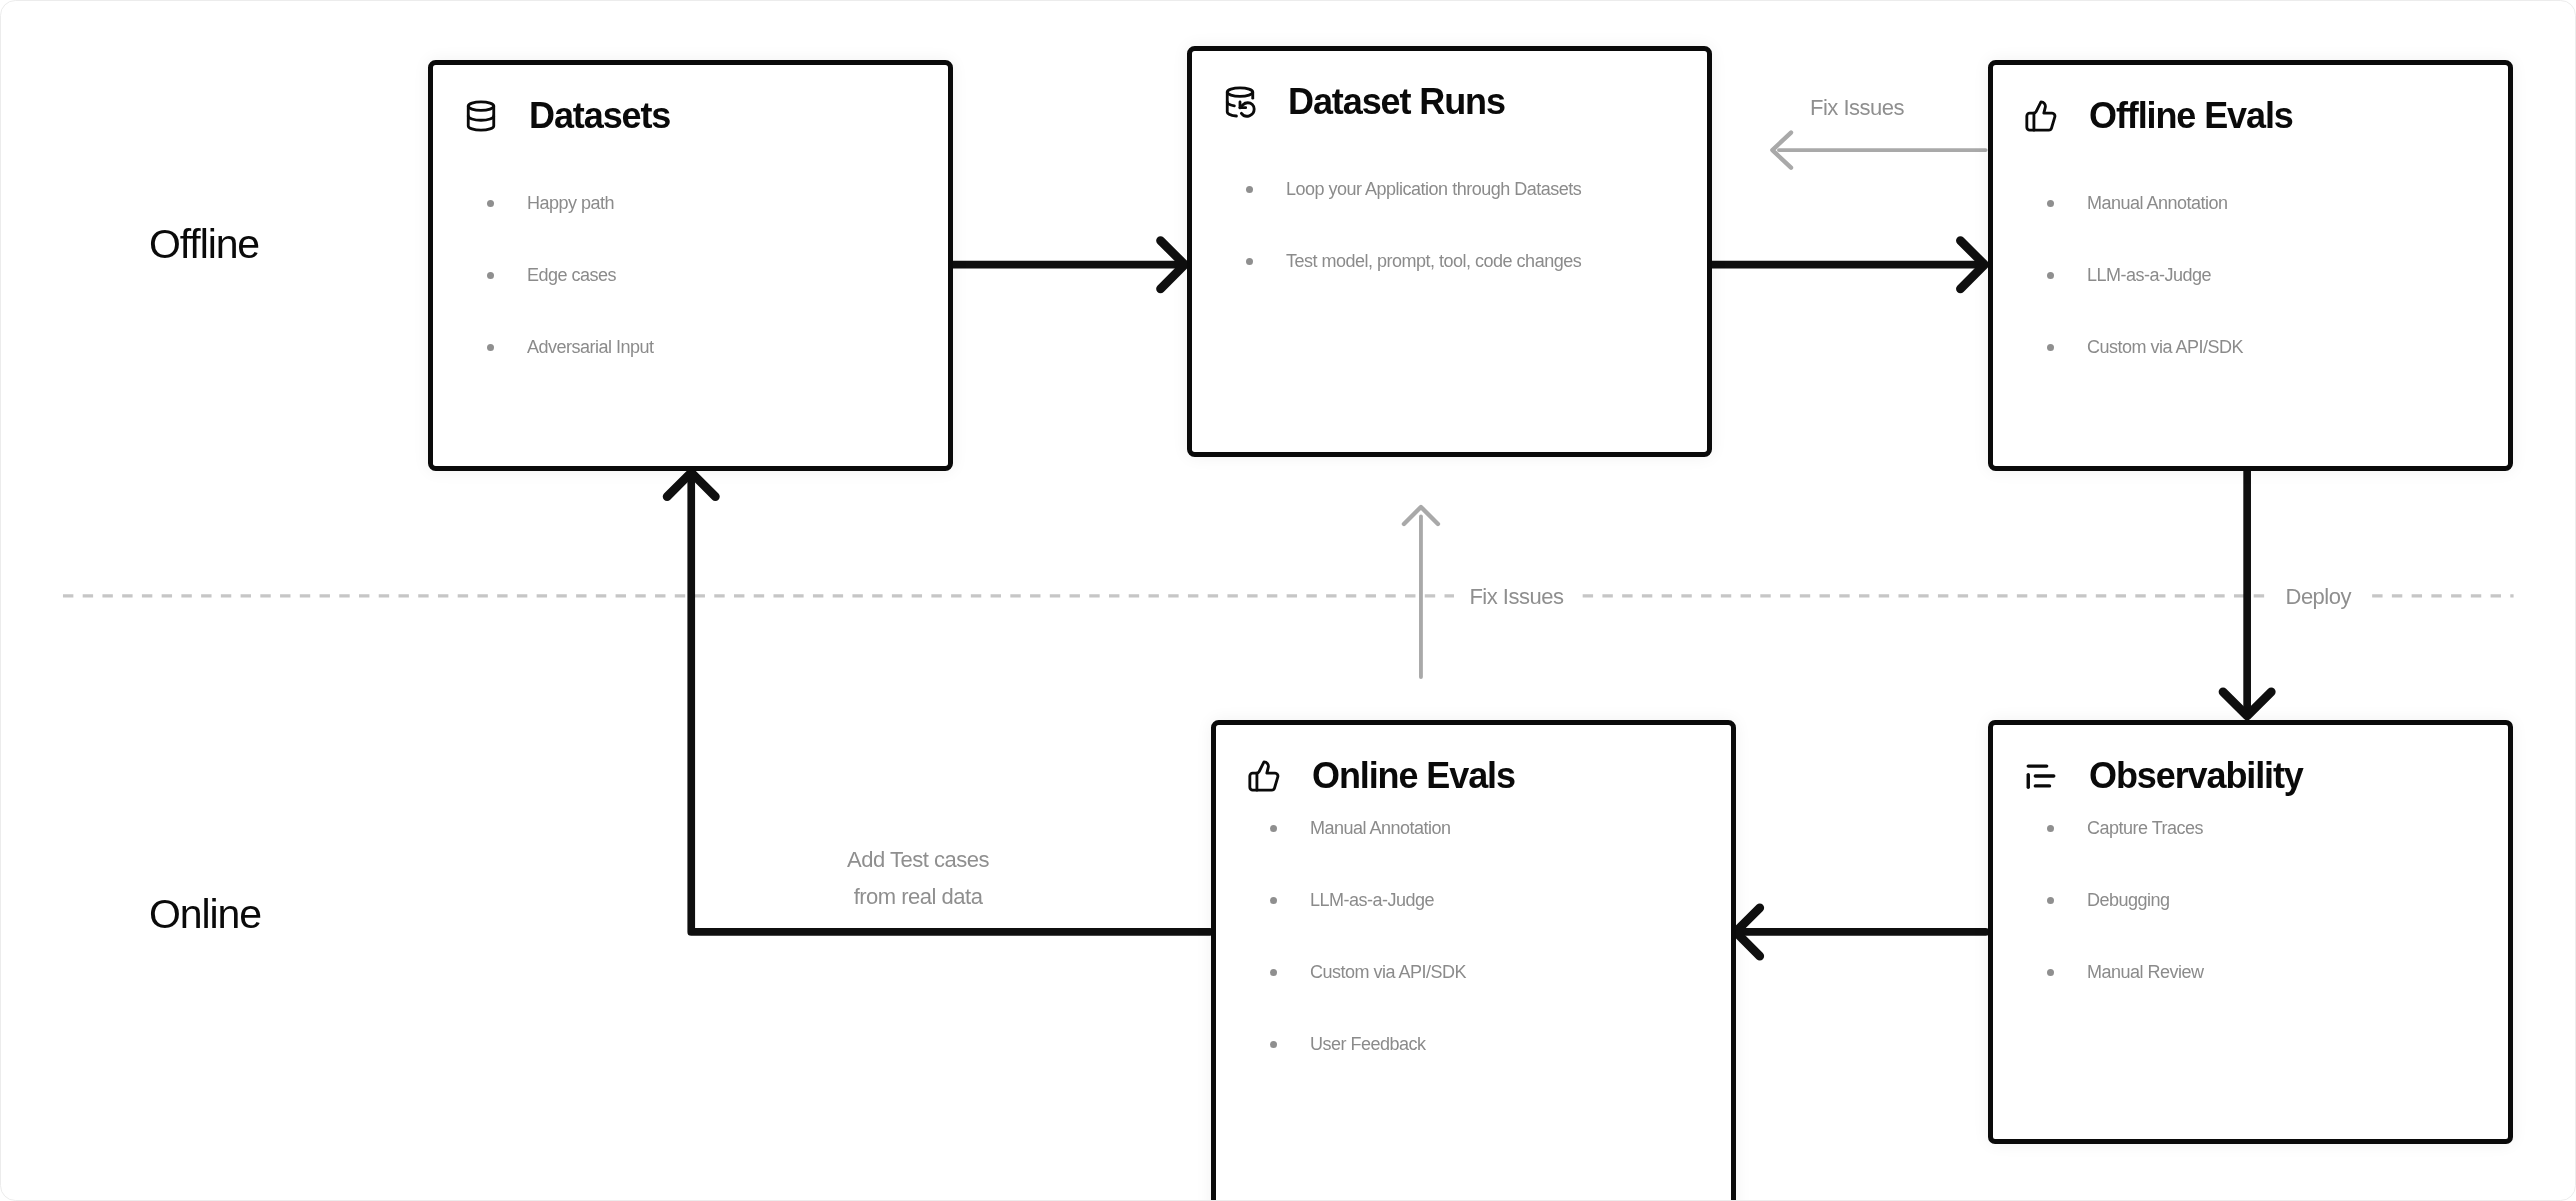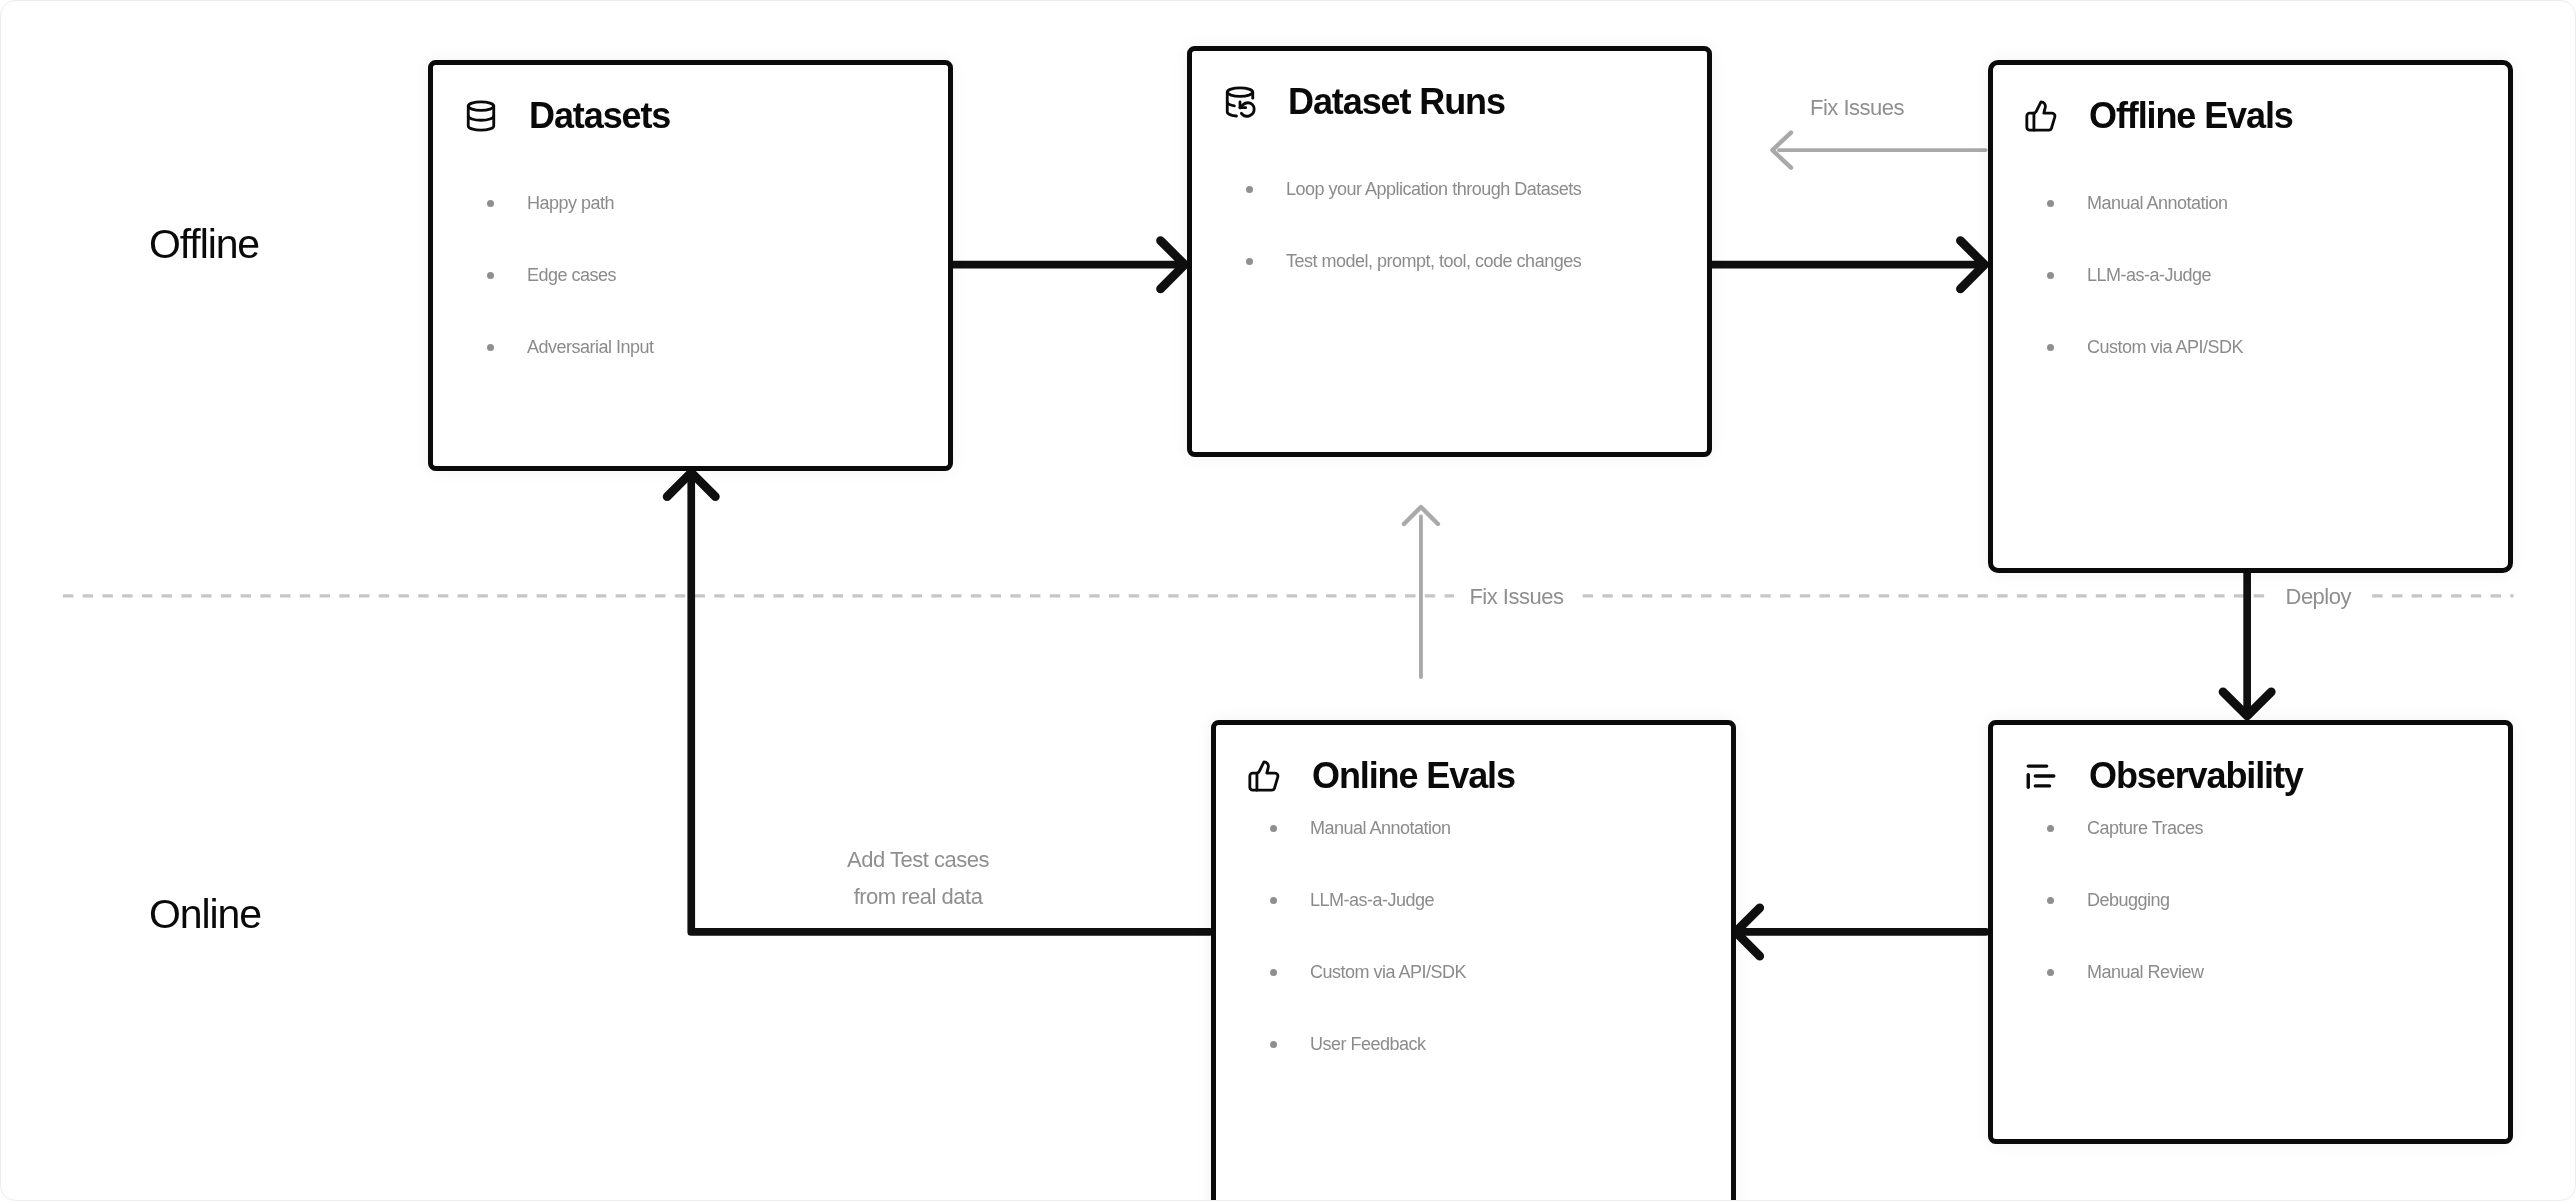--- a/index.html
+++ b/index.html
@@ -17,23 +17,23 @@
   .edge-gray{stroke:var(--arrow-gray,#a9a9a9); stroke-width:7; fill:none; stroke-linecap:round;}
   .edge-gray-head{stroke:var(--arrow-gray,#a9a9a9); stroke-width:8; fill:none; stroke-linecap:round; stroke-linejoin:round;}
 
   .node{
     position:absolute; box-sizing:border-box; background:#fff;
     border:5.5px solid var(--box-border,#0a0a0a); border-radius:7.7px;
     box-shadow:0 0 16.5px rgba(0,0,0,0.06);
   }
   #node-datasets    {left:427px;  top:59px;  width:525px; height:411px;}
   #node-dataset-runs{left:1186px; top:45px;  width:525px; height:411px;}
-  #node-offline     {left:1987px; top:59px;  width:525px; height:513px;border-radius:10px;}
+  #node-offline     {left:1987px; top:59px;  width:525px; height:411px;}
   #node-online      {left:1210px; top:719px; width:525px; height:528px;}
-  #node-observ      {left:1987px; top:719px; width:525px; height:424px;}
+  #node-observ      {left:1987px; top:719px; width:525px; height:424px;border-radius:7px;}
 
   .node-header{position:absolute; left:31px; top:32px; display:flex; align-items:center; gap:31px; height:38px;}
   .node-icon{width:34px; height:34px; display:block; color:var(--title-color,#0a0a0a);}
   .node-icon svg{width:34px; height:34px; display:block;}
   .node-title{
     margin:0; font-size:36px; font-weight:700; letter-spacing:-1.1px;
     color:var(--title-color,#0a0a0a); white-space:nowrap;
   }
   .node-list{
     position:absolute; left:0; right:0; top:119px; margin:0;

